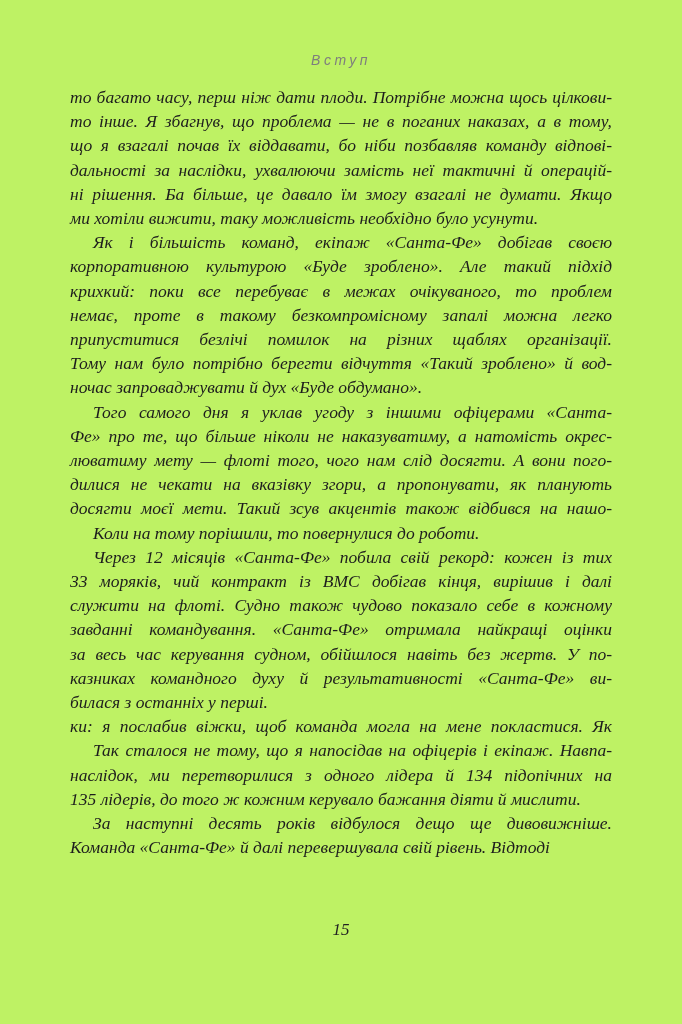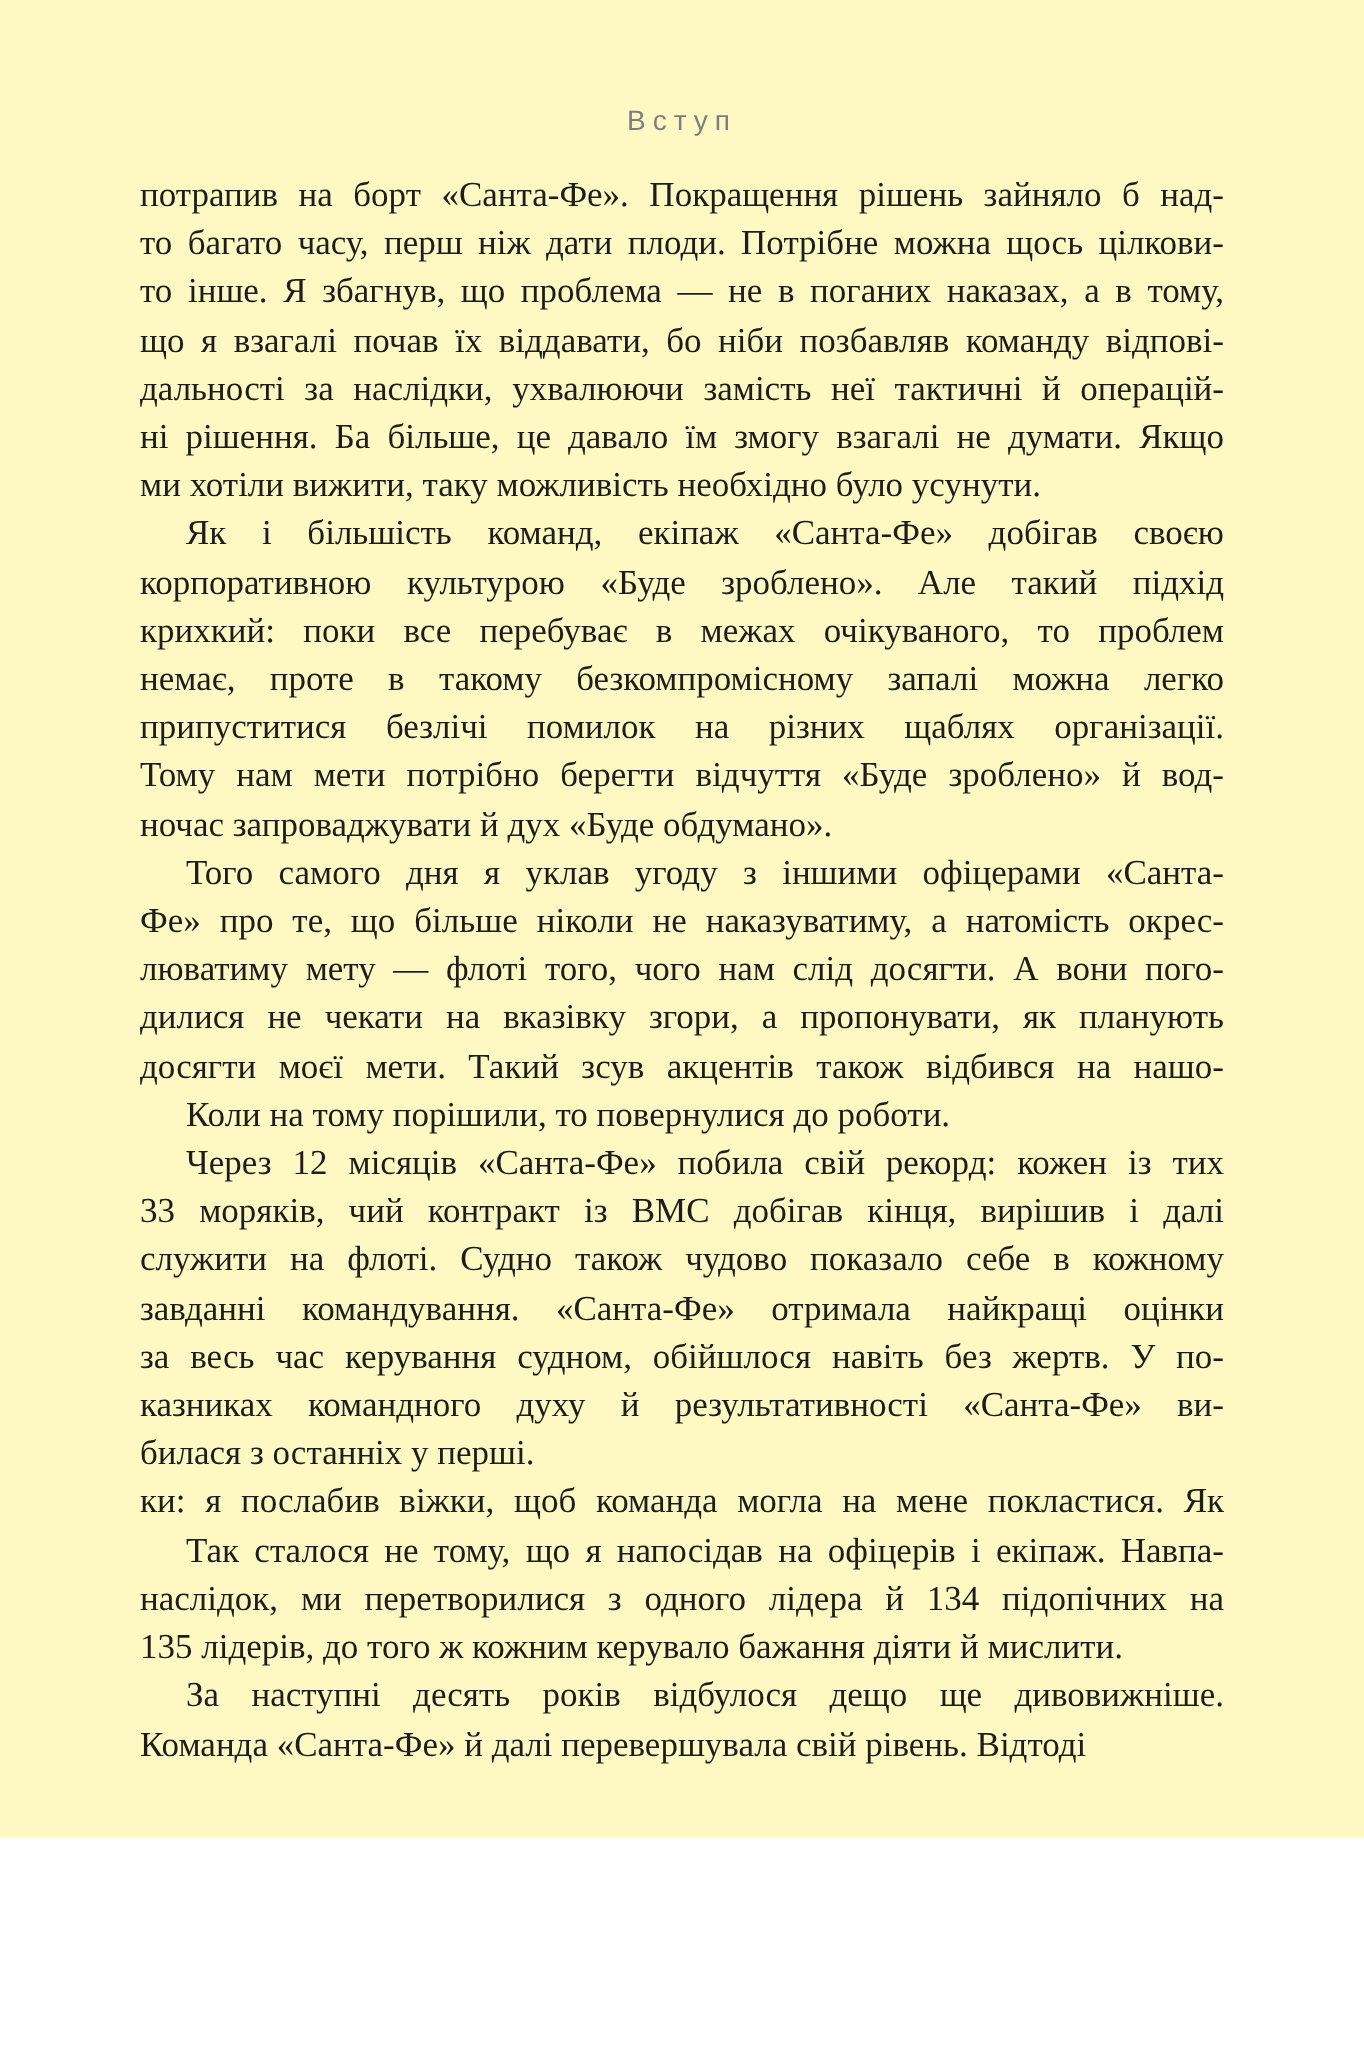--- a/index.html
+++ b/index.html
@@ -1,22 +1,23 @@
 <!DOCTYPE html>
 <html lang="uk"><head>
 <meta charset="utf-8">
 <style>
   html, body { margin: 0; padding: 0; background: #ffffff; }
   .page {
     position: relative;
     width: 682px;
-    height: 919px;
+    height: 1024px;
     margin: 0 auto;
-    background: #fef9c3;
+    background: #bef264;
     overflow: hidden;
+    font-style: italic;
   }
   .running-head {
     position: absolute;
     top: 52px;
     left: 0;
     width: 100%;
     text-align: center;
     font-family: "Liberation Sans", sans-serif;
     font-size: 14px;
     letter-spacing: 3.5px;
@@ -54,36 +55,35 @@
 </head>
 <body>
 
 <div class="page">
 
   <div class="running-head">Вступ</div>
 
   <div class="text-block">
 
     <div class="paragraph">
-      <div class="line">потрапив на борт «Санта-Фе». Покращення рішень зайняло б над-</div>
       <div class="line">то багато часу, перш ніж дати плоди. Потрібне можна щось цілкови-</div>
       <div class="line">то інше. Я збагнув, що проблема — не в поганих наказах, а в тому,</div>
       <div class="line">що я взагалі почав їх віддавати, бо ніби позбавляв команду відпові-</div>
       <div class="line">дальності за наслідки, ухвалюючи замість неї тактичні й операцій-</div>
       <div class="line">ні рішення. Ба більше, це давало їм змогу взагалі не думати. Якщо</div>
       <div class="line pl">ми хотіли вижити, таку можливість необхідно було усунути.</div>
     </div>
 
     <div class="paragraph">
       <div class="line ind">Як і більшість команд, екіпаж «Санта-Фе» добігав своєю</div>
       <div class="line">корпоративною культурою «Буде зроблено». Але такий підхід</div>
       <div class="line">крихкий: поки все перебуває в межах очікуваного, то проблем</div>
       <div class="line">немає, проте в такому безкомпромісному запалі можна легко</div>
       <div class="line">припуститися безлічі помилок на різних щаблях організації.</div>
-      <div class="line">Тому нам мети потрібно берегти відчуття «Буде зроблено» й вод-</div>
+      <div class="line">Тому нам було потрібно берегти відчуття «Такий зроблено» й вод-</div>
       <div class="line pl">ночас запроваджувати й дух «Буде обдумано».</div>
     </div>
 
     <div class="paragraph">
       <div class="line ind">Того самого дня я уклав угоду з іншими офіцерами «Санта-</div>
       <div class="line">Фе» про те, що більше ніколи не наказуватиму, а натомість окрес-</div>
       <div class="line">люватиму мету — флоті того, чого нам слід досягти. А вони пого-</div>
       <div class="line">дилися не чекати на вказівку згори, а пропонувати, як планують</div>
       <div class="line">досягти моєї мети. Такий зсув акцентів також відбився на нашо-</div>
     </div>

